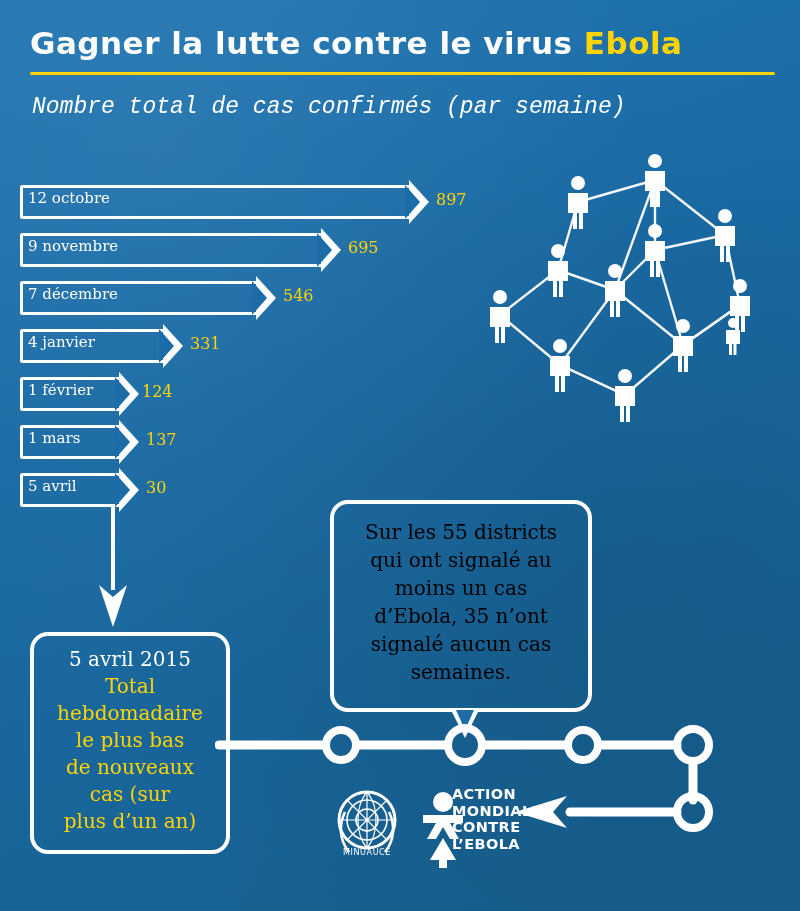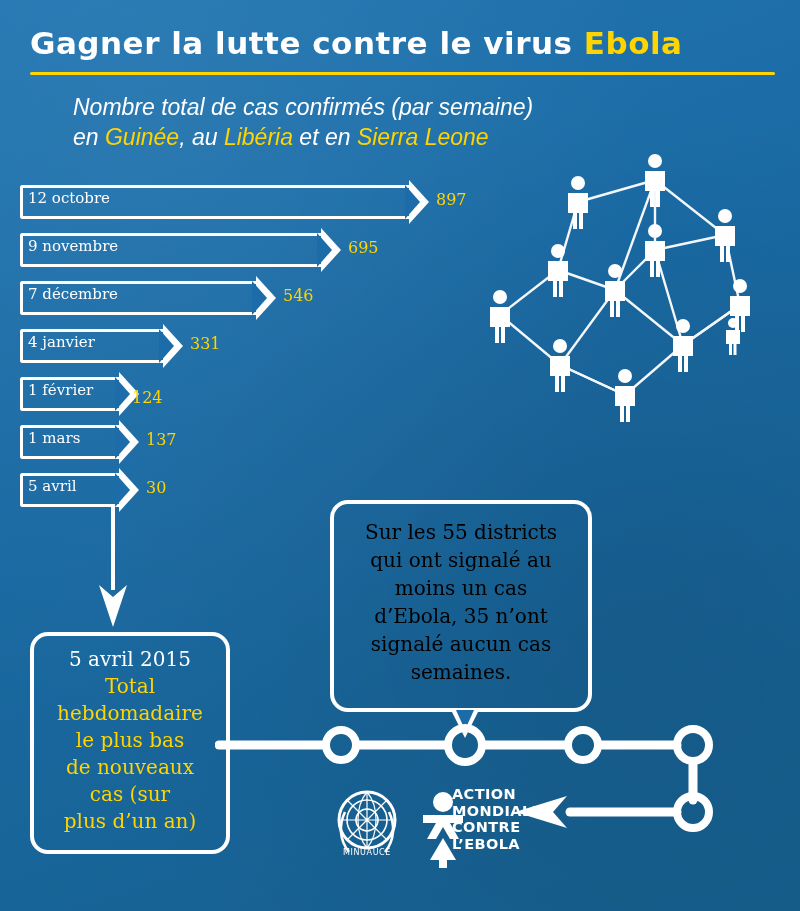--- a/index.html
+++ b/index.html
@@ -33,25 +33,24 @@
   }
   .title .hl { color:#ffd400; }
   .title-rule {
     position:absolute; left:30px; top:72px; width:745px; height:3px;
     background:#ffd400;
     border-radius:2px;
   }
 
   .subtitle {
     position:absolute; left:32px; top:92px; width:700px;
-    font-family: Liberation Sans, sans-serif;
+    font-family: Liberation Mono, monospace;
     font-size: 23px;
     line-height: 30px;
     font-style: italic;
-    margin-left: 41px;
   }
   .subtitle .hl { color:#ffd400; }
 
   
   #chart { position:absolute; left:20px; top:185px; width:430px; height:340px; }
   .bar-row { position:absolute; left:0; height:34px; }
   .bar {
     position:absolute; left:0; top:0; height:34px;
     border:3px solid #ffffff;
     border-right:none;
@@ -164,23 +163,20 @@
 
 <div id="root">
 
   <div class="title">
     <span>Gagner la lutte contre le virus </span><span class="hl">Ebola</span>
   </div>
   <div class="title-rule"></div>
 
   <div class="subtitle">
     <div>Nombre total de cas confirmés (par semaine)</div>
-    <div>
-      <span>en </span><span class="hl">Guinée</span><span>, au </span><span class="hl">Libéria</span><span> et en </span><span class="hl">Sierra Leone</span>
-    </div>
   </div>
 
   <div id="chart">
       <div class="bar-row" style="top: 0px;">
         <div class="bar" style="width: 390px;"></div>
         <div class="arrow-head" style="left: 389px;"></div>
         <div class="bar-label">12 octobre</div>
         <div class="bar-value" style="left: 416px;">897</div>
       </div>
       <div class="bar-row" style="top: 48px;">
@@ -198,21 +194,21 @@
       <div class="bar-row" style="top: 144px;">
         <div class="bar" style="width: 144px;"></div>
         <div class="arrow-head" style="left: 143px;"></div>
         <div class="bar-label">4 janvier</div>
         <div class="bar-value" style="left: 170px;">331</div>
       </div>
       <div class="bar-row" style="top: 192px;">
         <div class="bar" style="width: 100px;"></div>
         <div class="arrow-head" style="left: 99px;"></div>
         <div class="bar-label">1 février</div>
-        <div class="bar-value" style="left: 112px; margin-top: 6px;">124</div>
+        <div class="bar-value" style="left: 122px;">124</div>
       </div>
       <div class="bar-row" style="top: 240px;">
         <div class="bar" style="width: 100px;"></div>
         <div class="arrow-head" style="left: 99px;"></div>
         <div class="bar-label">1 mars</div>
         <div class="bar-value" style="left: 126px;">137</div>
       </div>
       <div class="bar-row" style="top: 288px;">
         <div class="bar" style="width: 100px;"></div>
         <div class="arrow-head" style="left: 99px;"></div>

